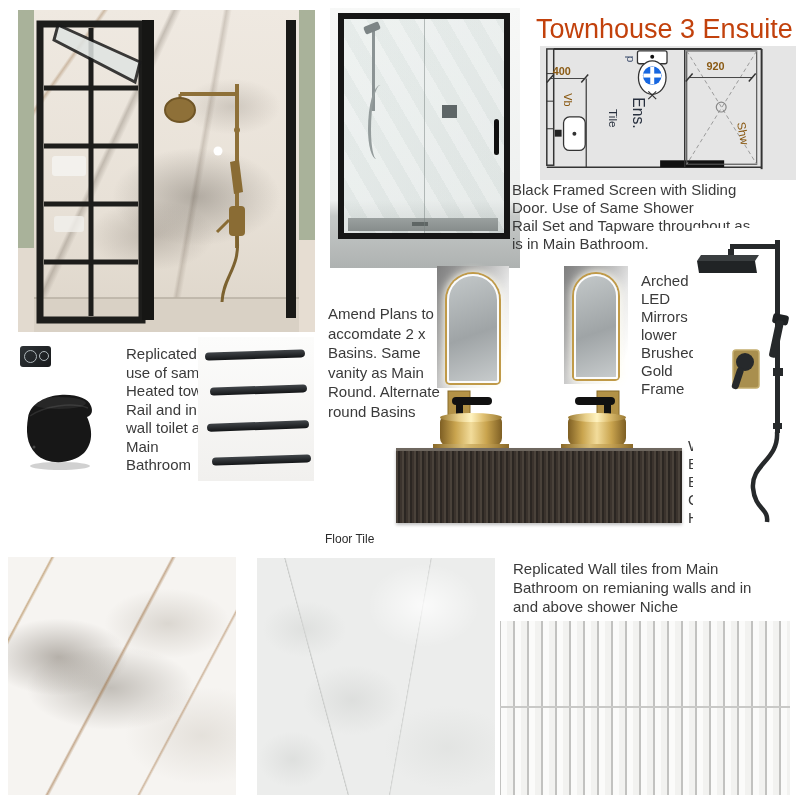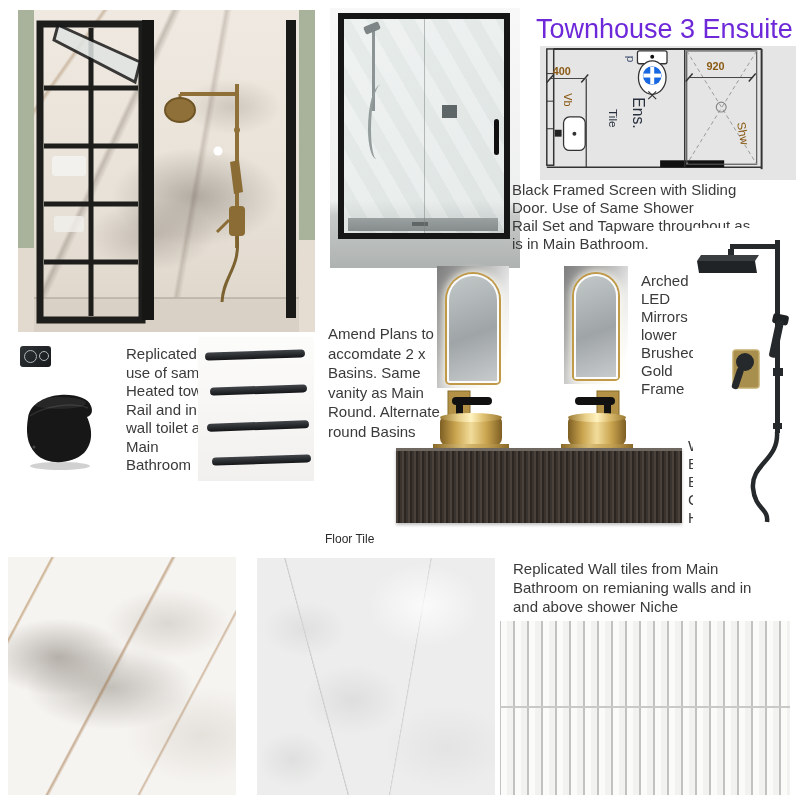--- a/index.html
+++ b/index.html
@@ -5,21 +5,21 @@
   html,body{margin:0;padding:0;background:#fff;}
   #board{
     position:relative;width:800px;height:800px;background:#ffffff;overflow:hidden;
     font-family:"Liberation Sans", sans-serif;color:#333;
   }
   .abs{position:absolute;}
   .note{
     position:absolute;white-space:pre-line;font-size:15px;line-height:18.5px;color:#3a3a3a;
   }
   .title{
-    position:absolute;font-size:27px;color:#6d28d9;letter-spacing:0px;white-space:nowrap;
+    position:absolute;font-size:27px;color:#c2410c;letter-spacing:0px;white-space:nowrap;
   }
   .section-label{position:absolute;font-size:12px;color:#2b2b2b;}
 
   
   #photo-marble-shower{
     left:18px;top:10px;width:297px;height:322px;
     background:
       radial-gradient(ellipse 120px 70px at 60% 58%, rgba(88,82,74,.38), transparent 70%),
       radial-gradient(ellipse 90px 50px at 45% 70%, rgba(105,97,88,.30), transparent 70%),
       radial-gradient(ellipse 70px 40px at 72% 30%, rgba(130,122,112,.28), transparent 70%),
@@ -51,21 +51,21 @@
   #screen-handshower-head{position:absolute;left:20px;top:5px;width:16px;height:8px;background:#7d8586;transform:rotate(-22deg);border-radius:2px;}
   #screen-hose{position:absolute;left:24px;top:66px;width:18px;height:74px;border-left:3px solid #949c9c;border-radius:60% 0 0 40%;}
   #screen-shelf-box{position:absolute;left:98px;top:86px;width:15px;height:13px;background:#5e6667;}
 
   
   #floorplan{left:540px;top:46px;width:256px;height:134px;background:#e5e5e5;}
   #floorplan text{font-family:"Liberation Sans",sans-serif;}
 
   
   #note-screen{left:512px;top:181px;width:292px;line-height:18px;}
-  #note-basins{left:328px;top:324px;width:114px;line-height:19.5px;}
+  #note-basins{left:328px;top:304px;width:114px;line-height:19.5px;}
   #note-mirrors{left:641px;top:272px;width:80px;line-height:18px;}
   #note-benchtop{left:688px;top:437px;width:90px;line-height:18px;}
   #note-towel{left:106px;top:345px;width:100px;margin-left:20px;}
   #note-feature{left:8px;top:488px;width:326px;line-height:17.5px;}
   #note-walltiles{left:513px;top:559px;width:296px;line-height:19px;}
   #title{left:536px;top:14px;}
   #label-floortile{left:325px;top:532px;}
 
   
   .mirror-tile{position:absolute;background:linear-gradient(115deg,#7e7e7e 0%,#a9a9a9 30%,#e9e9e9 62%,#ffffff 88%);}

